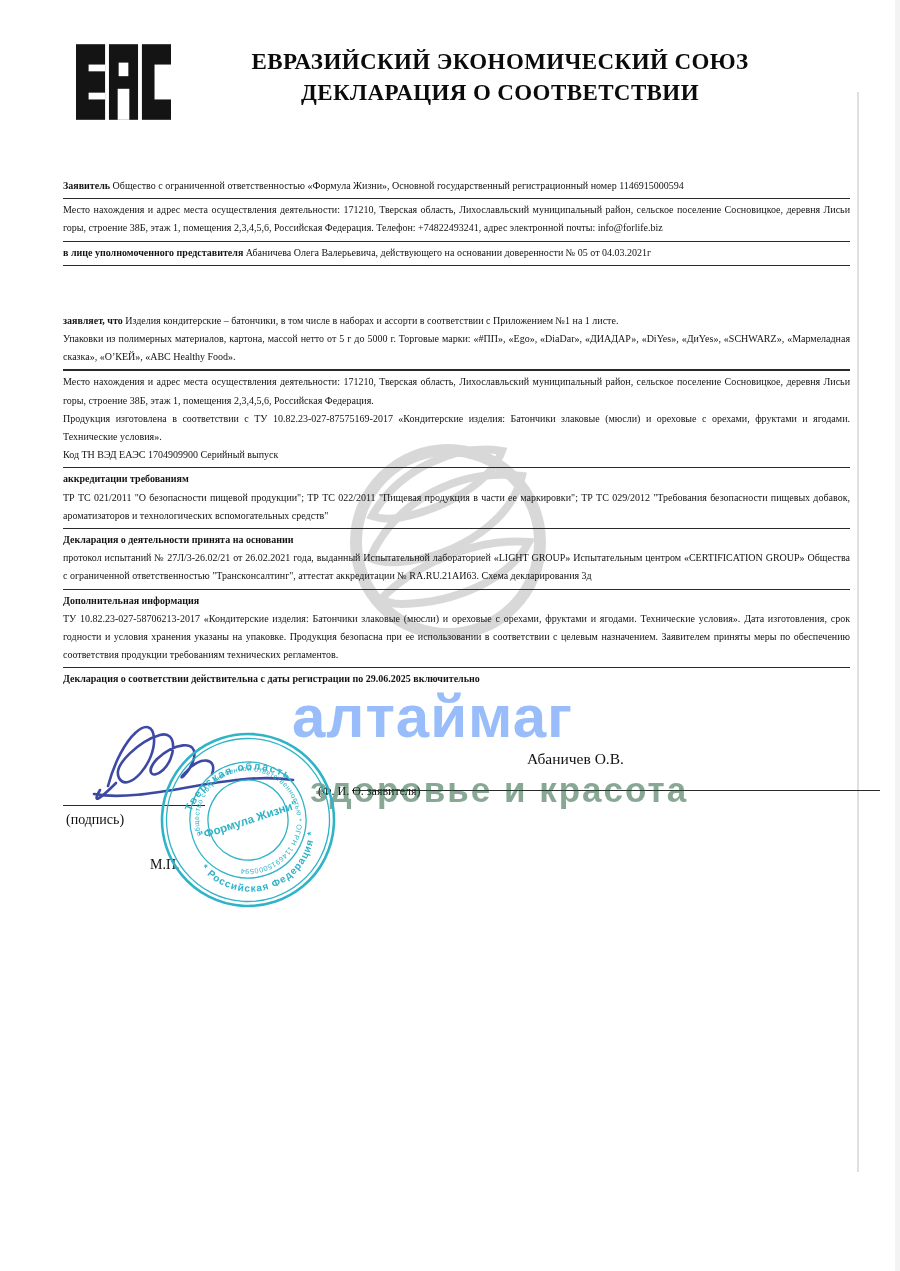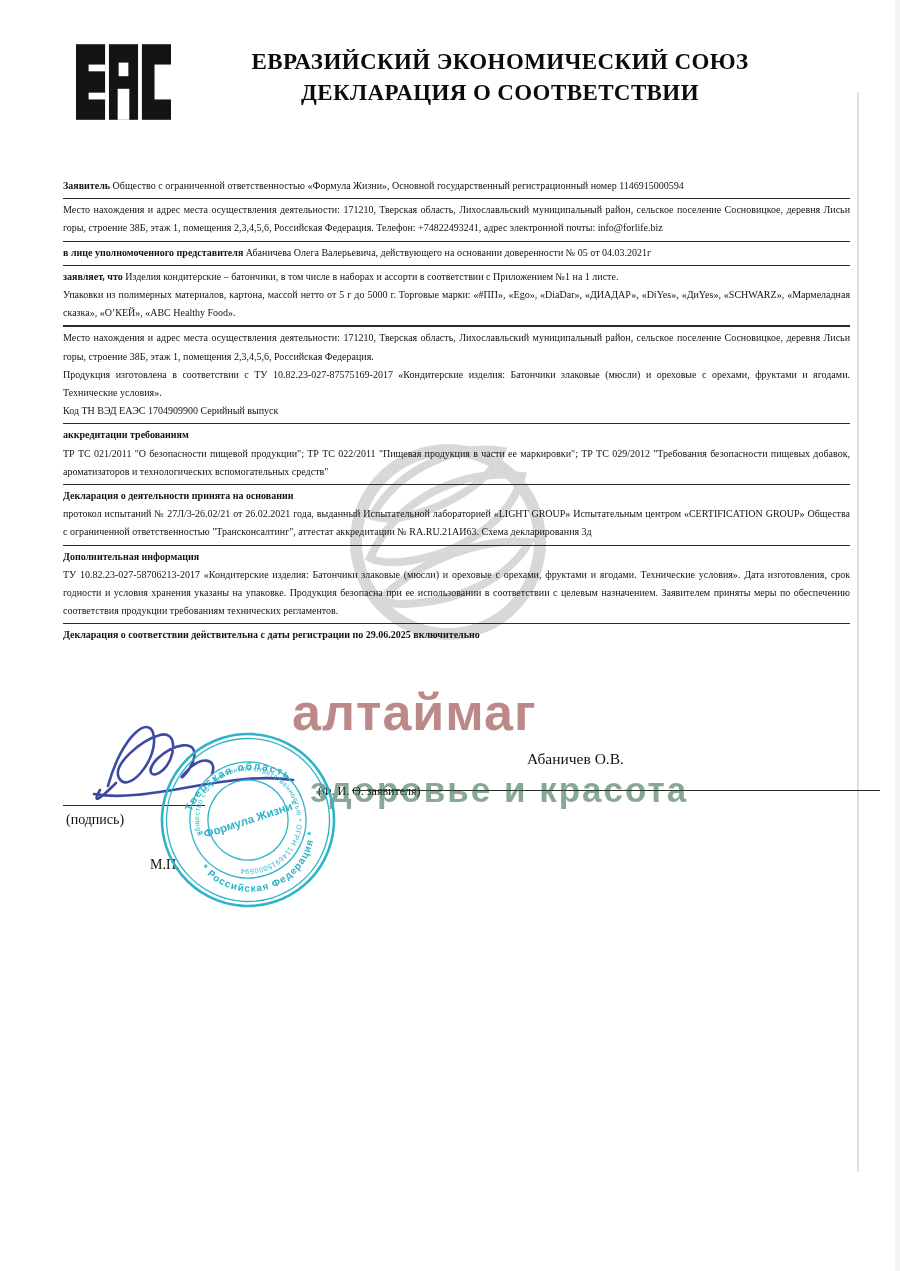--- a/index.html
+++ b/index.html
@@ -17,41 +17,41 @@
     position:absolute;left:170px;top:46px;width:660px;
     text-align:center;font-weight:bold;font-size:23px;line-height:31px;
     letter-spacing:.4px;color:#0b0b0b;
   }
   
   .body{
     position:absolute;left:63px;top:113px;width:787px;
     font-size:10px;line-height:18.2px;color:#131313;
   }
   .blk{padding:2px 0 3px 0;border-bottom:1.6px solid #2a2a2a;}
-  .blk.thick{border-bottom-width:2px;}
+  .blk.thick{border-bottom-width:2px;margin-top:44px;}
   .blk.last{border-bottom:none;}
   .blk p{margin:0;text-align:justify;}
   .blk p.nojust{text-align:left;}
   b{font-weight:bold;}
   
   .sig-area{position:absolute;left:0;top:700px;width:900px;height:215px;}
   .sig-name{position:absolute;left:527px;top:50px;font-size:15.5px;}
   .line-right{position:absolute;left:352px;top:72px;width:528px;border-top:1.6px solid #2a2a2a;}
   .fio-label{position:absolute;left:318px;top:65px;width:520px;text-align:left;font-size:12px;}
   .line-left{position:absolute;left:63px;top:71px;width:142px;border-top:1.6px solid #2a2a2a;}
   .sign-label{position:absolute;left:66px;top:77px;font-size:14px;}
   .mp-label{position:absolute;left:150px;top:106px;font-size:14px;}
   .signature-svg{position:absolute;left:88px;top:6px;}
   .stamp-svg{position:absolute;left:158px;top:30px;}
   
   .wm-emblem{position:absolute;left:342px;top:436px;opacity:.15;}
   .wm-brand{
     position:absolute;left:292px;top:682px;
     font-family:"Liberation Sans", sans-serif;font-weight:bold;
-    font-size:52px;letter-spacing:1px;color:#7f1d1d;opacity:.52;
+    font-size:60px;letter-spacing:1px;color:#3b82f6;opacity:.52;
     z-index:4;pointer-events:none;
   }
   .wm-tagline{
     position:absolute;left:310px;top:770px;
     font-family:"Liberation Sans", sans-serif;font-weight:bold;
     font-size:35px;letter-spacing:2px;color:#14532d;opacity:.5;
     z-index:4;pointer-events:none;
   }
   .scan-vline{position:absolute;left:857px;top:92px;width:2px;height:1080px;background:#e0e0e0;}
   .scan-edge{position:absolute;right:0;top:0;width:5px;height:1271px;background:#f3f3f3;}

